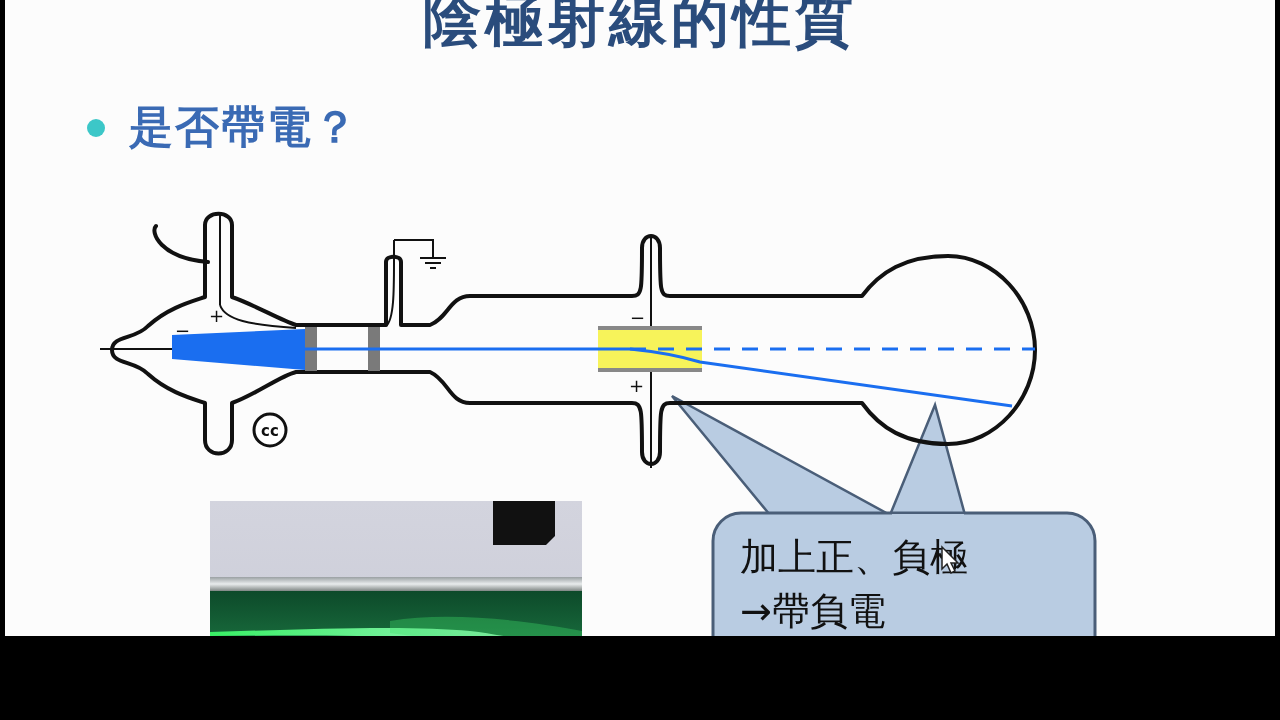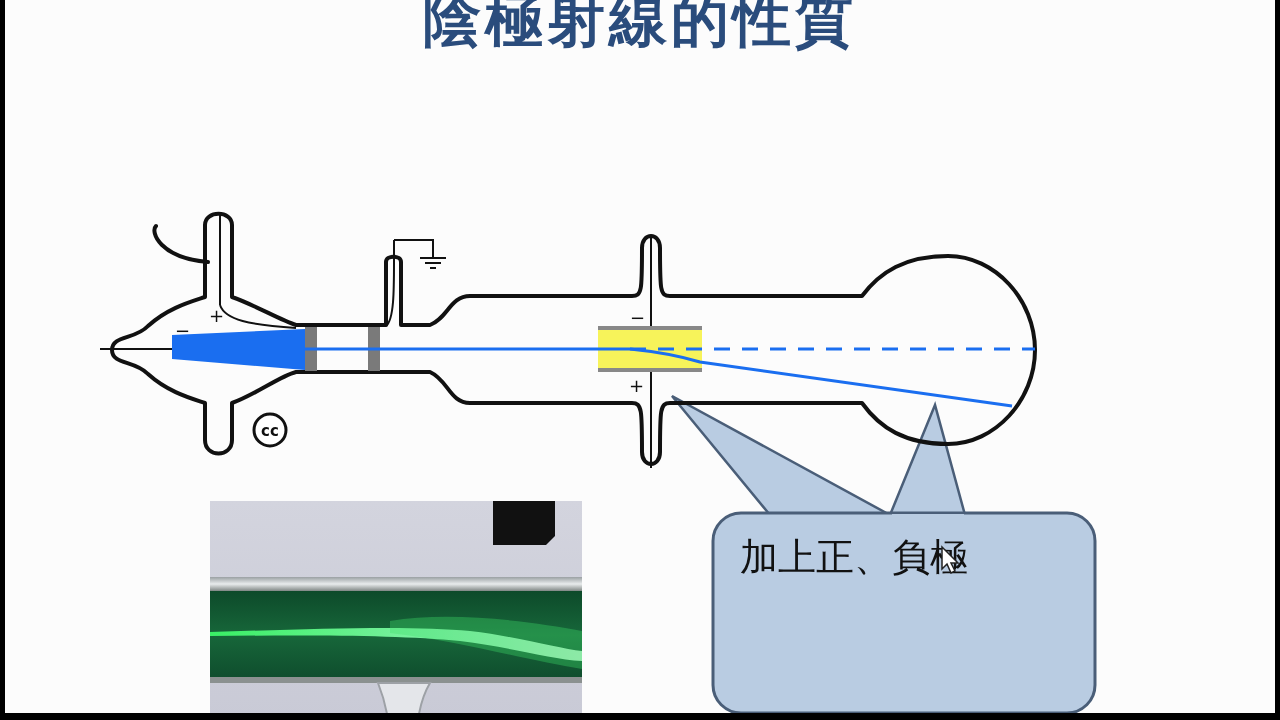--- a/index.html
+++ b/index.html
@@ -1,33 +1,37 @@
 <!DOCTYPE html>
 <html><head>
 <meta charset="utf-8">
 <style>
   html, body { margin:0; padding:0; }
   body { width:1280px; height:720px; background:#000; position:relative; overflow:hidden; font-family:"DejaVu Sans", sans-serif; }
-  .slide { position:absolute; left:5px; top:0; width:1270px; height:713px; background:#fcfcfc; overflow:hidden; }
+  .slide { position:absolute; left:5px; top:0; width:1270px; height:636px; background:#fcfcfc; overflow:hidden; }
   .title { position:absolute; left:0; top:-18px; width:100%; text-align:center; font-size:58px; font-weight:bold; color:#2a4c7c; letter-spacing:4px; }
   .bullet-row { position:absolute; left:82px; top:98px; display:flex; align-items:center; }
   .bullet-dot { width:18px; height:18px; border-radius:50%; background:#3cc7c8; margin-right:24px; }
   .bullet-text { font-size:44px; font-weight:bold; color:#3a6ab4; letter-spacing:2px; }
   svg.diagram { position:absolute; left:0; top:0; }
   .photo { position:absolute; left:205px; top:501px; width:372px; height:219px; overflow:hidden; background:#d9dae4; }
   .callout-text { position:absolute; left:735px; top:530px; font-size:38px; line-height:54px; color:#111; font-family:"DejaVu Sans", sans-serif; }
   .cursor { position:absolute; left:935px; top:545px; }
 </style>
 </head>
 <body>
 
 <div class="slide">
 
   <div class="title">陰極射線的性質</div>
 
+  <div class="bullet-row">
+    <div class="bullet-dot"></div>
+    <div class="bullet-text">是否帶電？</div>
+  </div>
 
   <svg class="diagram" width="1270" height="720" viewBox="5 0 1270 720">
 
     <g>
       <polygon points="672,396 770,515 890,515" fill="#b9cce2" stroke="#4a5e78" stroke-width="2.5"></polygon>
       <polygon points="935,405 890,515 965,515" fill="#b9cce2" stroke="#4a5e78" stroke-width="2.5"></polygon>
     </g>
 
     <g fill="none" stroke="#111" stroke-width="4" stroke-linejoin="round" stroke-linecap="round">
 
@@ -115,18 +119,19 @@
       <rect x="0" y="90" width="372" height="88" fill="url(#tube)"></rect>
       <rect x="0" y="176" width="372" height="6" fill="#8b9190"></rect>
       <path d="M0,131 C100,128 200,124 260,130 C310,136 350,148 372,150 L372,160 C340,158 300,146 250,140 C190,134 100,134 0,135 Z" fill="url(#beamg)" opacity="0.9"></path>
       <path d="M180,120 C240,110 320,120 372,130 L372,168 C320,160 250,140 180,132 Z" fill="#3ee06a" opacity="0.35"></path>
       <path d="M168,182 C172,192 176,205 178,219 L208,219 C210,205 214,192 220,182 Z" fill="#e4e6ea" stroke="#9da1a6" stroke-width="2"></path>
     </svg>
   </div>
 
   <div class="callout-text">
     <div>加上正、負極</div>
+    <div>→帶負電</div>
   </div>
 
   <svg class="cursor" width="22" height="30" viewBox="0 0 22 30">
     <path d="M2,2 L2,24 L7,19 L11,28 L15,26 L11,18 L18,18 Z" fill="#fff" stroke="#222" stroke-width="1.5"></path>
   </svg>
 </div>
 
 </body></html>

